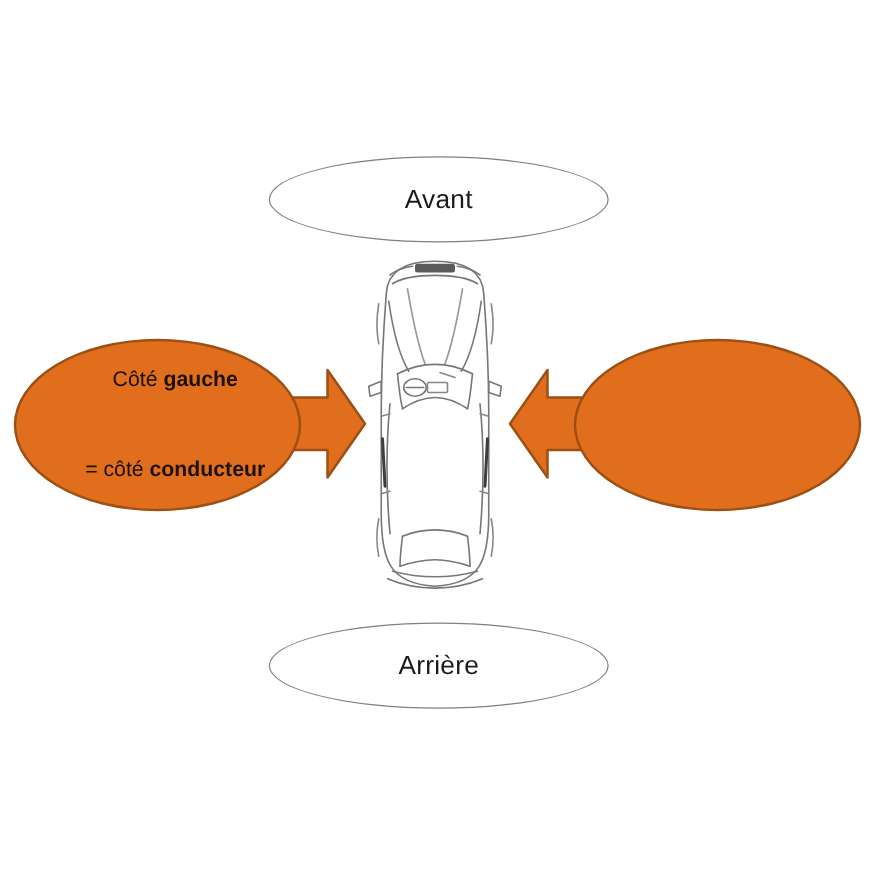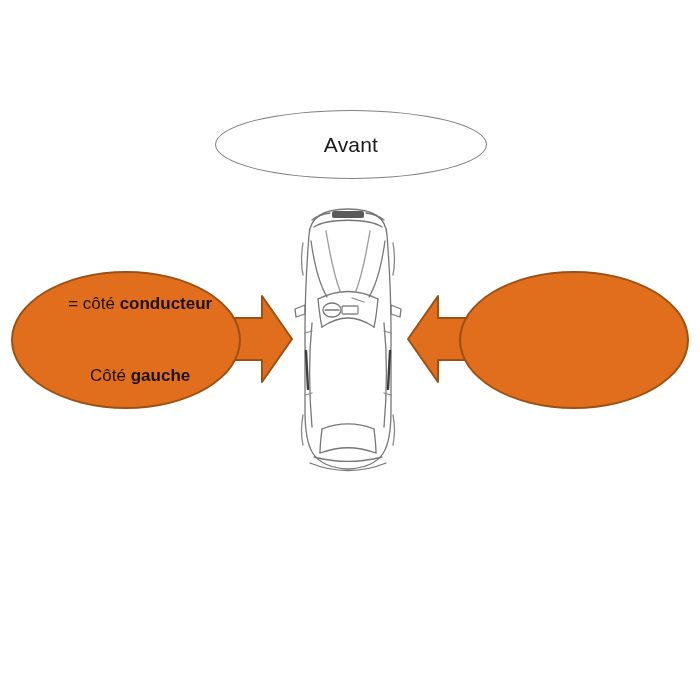--- a/index.html
+++ b/index.html
@@ -17,21 +17,21 @@
   }
   .white-ellipse{
     position:absolute;left:215px;width:270px;height:67px;
     background:#ffffff;border:1px solid var(--white_ellipse_border);
     border-radius:50%;display:flex;align-items:center;justify-content:center;
     z-index:2;
   }
   .white-ellipse .lbl{
     font-size:21px;color:var(--label_text);letter-spacing:.2px;
   }
-  #front-ellipse{top:110px;}
+  #front-ellipse{top:125px;}
   #rear-ellipse{top:498px;}
   .orange-ellipse{
     position:absolute;top:271px;width:226px;height:134px;
     background:var(--orange_fill);border:2px solid var(--orange_border);
     border-radius:50%;display:flex;flex-direction:column;align-items:center;justify-content:center;
     z-index:2;text-align:center;
   }
   #left-callout{left:11px;}
   #right-callout{left:459px;}
   .orange-ellipse .line{
@@ -111,24 +111,27 @@
   <svg class="arrow" id="left-arrow" viewBox="0 0 68 90">
     <polygon points="0,24 36,24 36,2 66,45 36,88 36,66 0,66" style="fill:var(--orange_fill);stroke:var(--orange_border);stroke-width:2;stroke-linejoin:round;"></polygon>
   </svg>
 
   <svg class="arrow" id="right-arrow" viewBox="0 0 68 90">
     <polygon points="68,24 32,24 32,2 2,45 32,88 32,66 68,66" style="fill:var(--orange_fill);stroke:var(--orange_border);stroke-width:2;stroke-linejoin:round;"></polygon>
   </svg>
 
   <div class="orange-ellipse" id="left-callout">
     <div class="line">
-      <span>= côté </span><span class="b">conducteur</span>
+      <span>Côté </span><span class="b">gauche</span>
     </div>
     <div class="line">
-      <span>Côté </span><span class="b">gauche</span>
+      <span>= côté </span><span class="b">conducteur</span>
     </div>
   </div>
 
   <div class="orange-ellipse" id="right-callout">
   </div>
 
+  <div class="white-ellipse" id="rear-ellipse">
+    <span class="lbl">Arrière</span>
+  </div>
 
 </div>
 
 </body></html>

